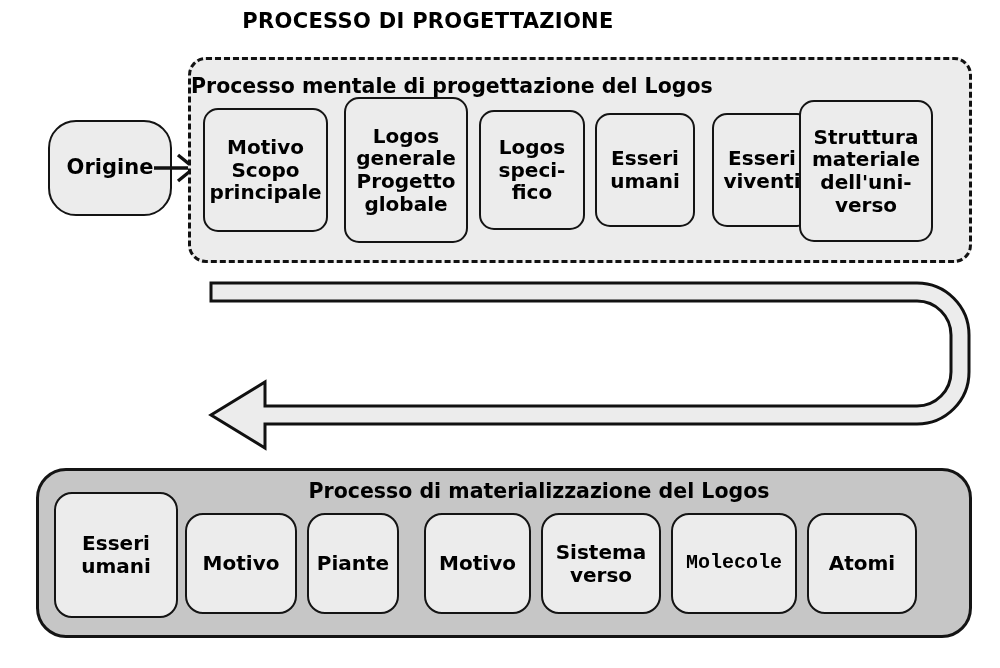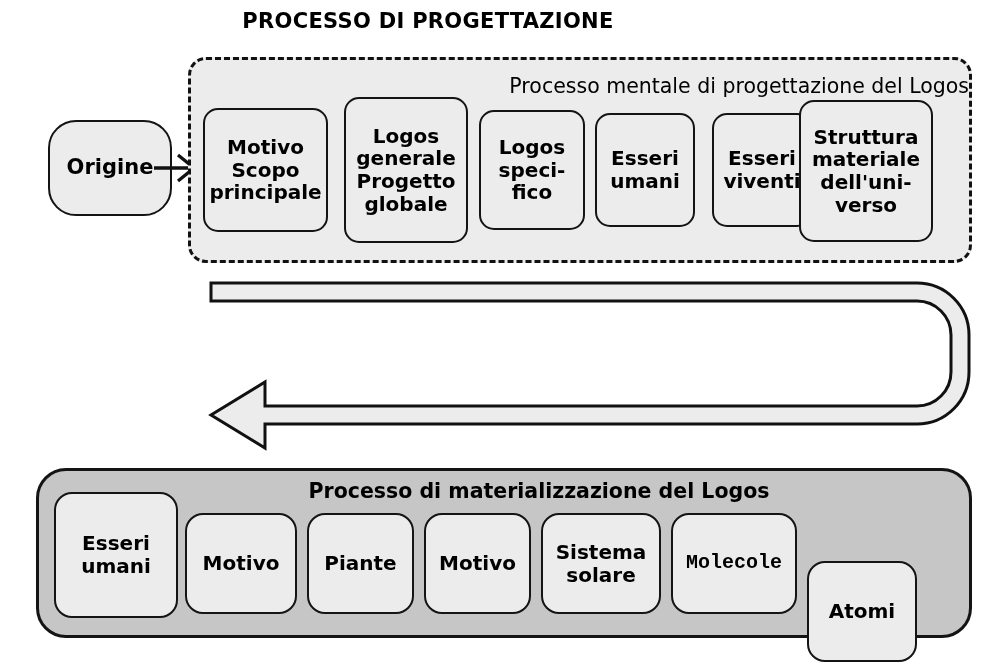--- a/index.html
+++ b/index.html
@@ -73,23 +73,23 @@
     box-sizing: border-box;
     background: #ececec;
     border: 3px dashed #111111;
     border-radius: 18px;
   }
   #mental-process-title {
     position: absolute;
     left: 0;
     top: 14px;
     width: 100%;
-    text-align: right;
+    text-align: left;
     font-size: 20.5px;
-    font-weight: normal;
+    font-weight: bold;
   }
 
   .top-node {
     font-size: 20px;
     border-radius: 15px;
   }
 
   
   #return-arrow {
     position: absolute;
@@ -181,19 +181,19 @@
            Z" fill="#ececec" stroke="#111111" stroke-width="3"></path>
 </svg>
 
 <div id="materialization-container">
   <div id="materialization-title">Processo di materializzazione del Logos</div>
 </div>
 <div id="bottom-nodes">
     <div class="node-box bottom-node" style="left: 54px; top: 492px; width: 124px; height: 126px;">Esseri
 umani</div>
     <div class="node-box bottom-node" style="left: 185px; top: 513px; width: 112px; height: 101px;">Motivo</div>
-    <div class="node-box bottom-node" style="left: 307px; top: 513px; width: 107px; height: 101px;">Piante</div>
+    <div class="node-box bottom-node" style="left: 307px; top: 513px; width: 92px; height: 101px;">Piante</div>
     <div class="node-box bottom-node" style="left: 424px; top: 513px; width: 107px; height: 101px;">Motivo</div>
     <div class="node-box bottom-node" style="left: 541px; top: 513px; width: 120px; height: 101px;">Sistema
-solare</div>
+verso</div>
     <div class="node-box bottom-node" style="left: 671px; top: 513px; width: 126px; height: 101px; font-family: Liberation Mono, monospace;">Molecole</div>
-    <div class="node-box bottom-node" style="left: 807px; top: 513px; width: 110px; height: 101px; margin-top: 48px;">Atomi</div>
+    <div class="node-box bottom-node" style="left: 807px; top: 513px; width: 110px; height: 101px;">Atomi</div>
   </div>
 
 </body></html>

